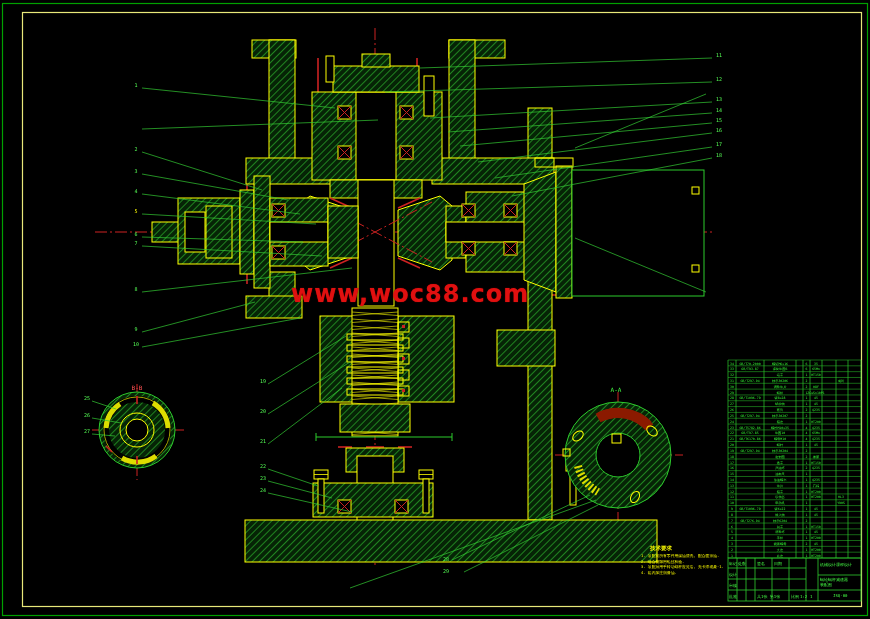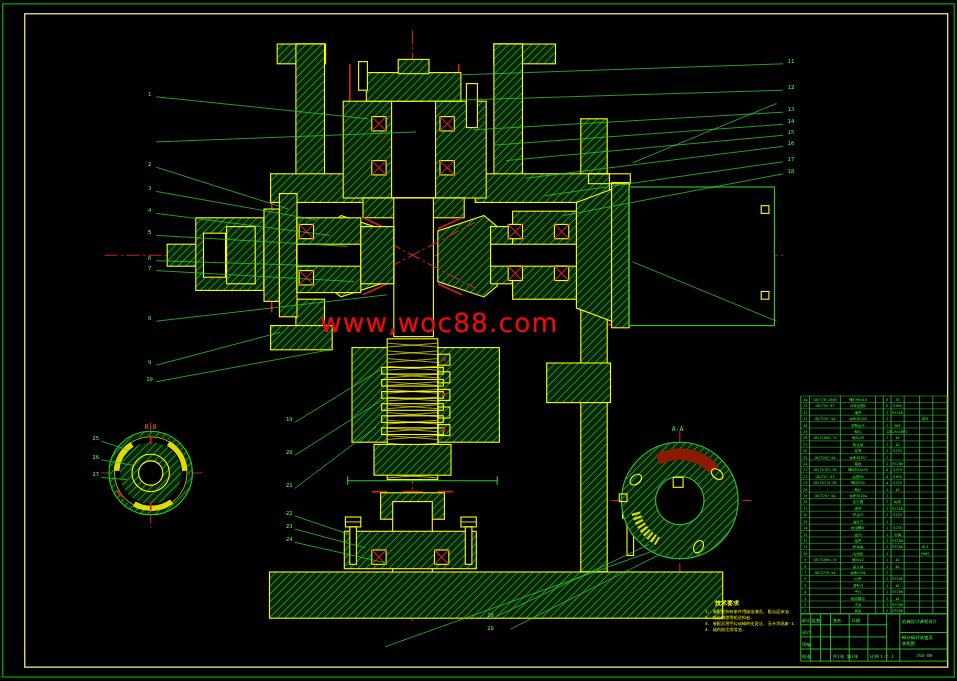--- a/index.html
+++ b/index.html
@@ -1,20 +1,20 @@
 <!DOCTYPE html>
 <html><head>
 <meta charset="utf-8">
 <style>
   html,body{margin:0;padding:0;background:#000;}
   #page{position:relative;width:870px;height:619px;background:#000;overflow:hidden;
         font-family:"DejaVu Sans Mono",monospace;}
   svg{position:absolute;left:0;top:0;}
   #watermark{position:absolute;left:291px;top:282px;color:#e01010;
-        font-family:"DejaVu Sans",sans-serif;font-weight:normal;font-size:24px;
+        font-family:"DejaVu Sans",sans-serif;font-weight:bold;font-size:24px;
         letter-spacing:1px;line-height:1;text-shadow:0 0 1px #a00;}
   text{font-family:"DejaVu Sans Mono",monospace;}
   .hy{fill:url(#h);stroke:#ffff00;stroke-width:1;}
   .hg{fill:url(#h);stroke:#2dcc2d;stroke-width:1;}
   .by{fill:#000;stroke:#ffff00;stroke-width:1;}
   .bg2{fill:#000;stroke:#2dcc2d;stroke-width:1;}
   .cl{stroke:#cc2222;stroke-width:1;fill:none;stroke-dasharray:12 3 2 3;}
   .redl{stroke:#cc2222;stroke-width:1.6;fill:none;}
   .gl{stroke:#2dcc2d;stroke-width:1;fill:none;}
   .yl{stroke:#ffff00;stroke-width:1;fill:none;}

